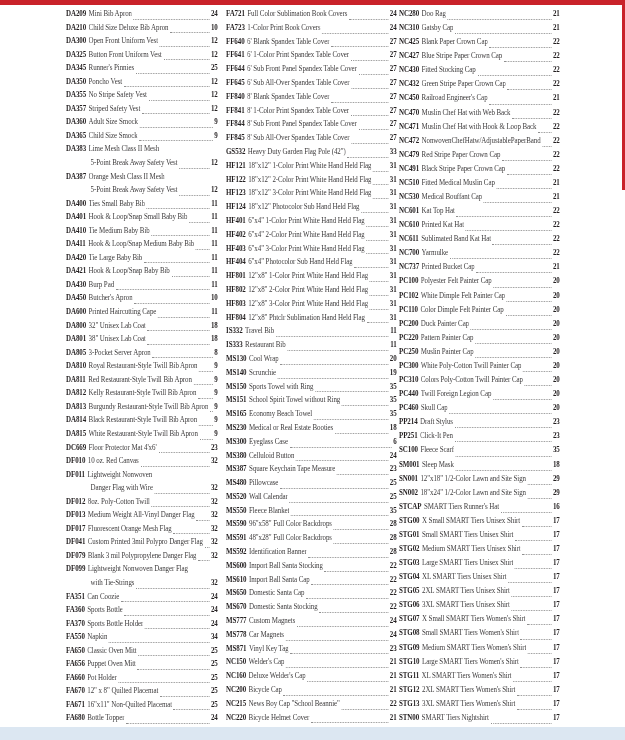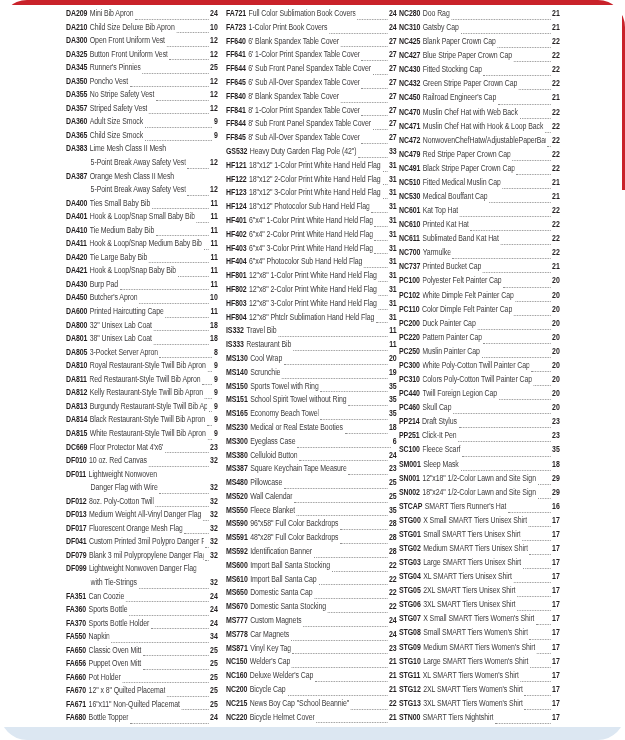--- a/index.html
+++ b/index.html
@@ -1,22 +1,21 @@
 <!DOCTYPE html>
 <html><head>
 <meta charset="utf-8">
 <style>
   html,body{margin:0;padding:0;background:#ffffff;}
   .page{
     position:relative;
     width:625px;height:740px;
     background:#ffffff;
     overflow:hidden;
-    font-family:Liberation Sans, sans-serif;
-    border-radius:27px;
+    font-family:Liberation Serif, serif;
   }
   .top-bar{position:absolute;left:0;top:0;width:625px;height:5px;}
   .edge-strip{position:absolute;right:0;top:0;width:3px;height:190px;}
   .footer-bar{position:absolute;left:0;bottom:0;width:625px;height:13px;}
 
   .col{position:absolute;top:8px;transform-origin:0 0;transform:scaleX(0.82);}
   .col[data-col="0"]{left:66px;width:185px;}
   .col[data-col="1"]{left:226px;width:208px;}
   .col[data-col="2"]{left:399px;width:196px;}
 

